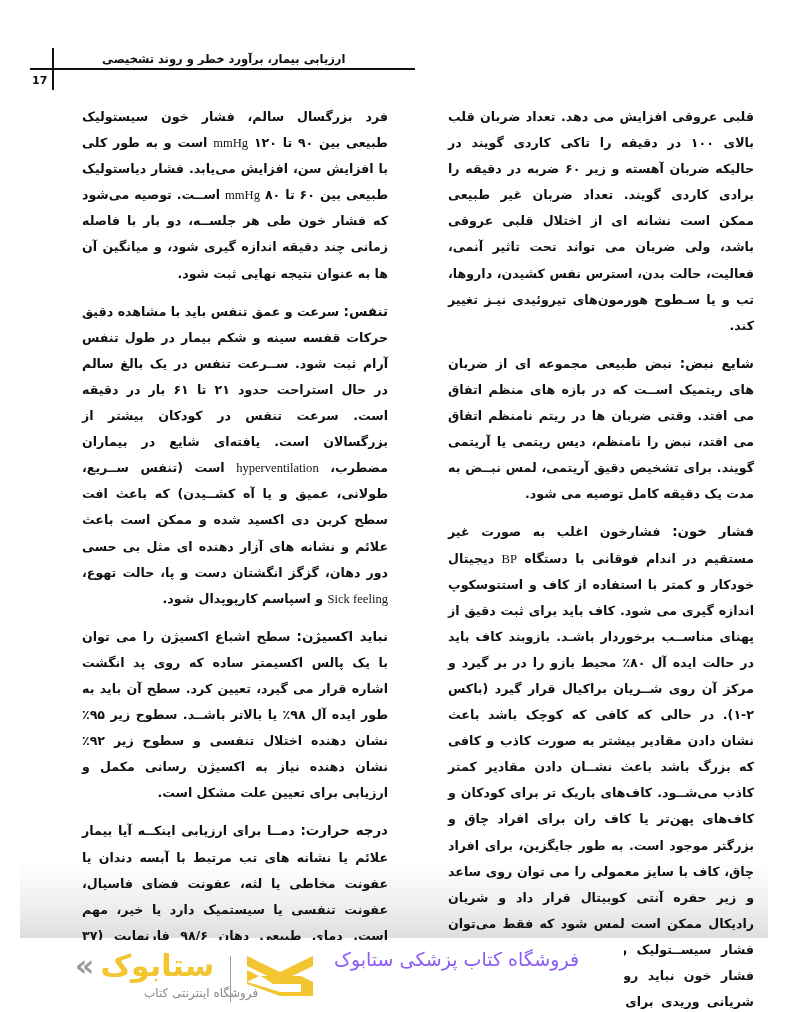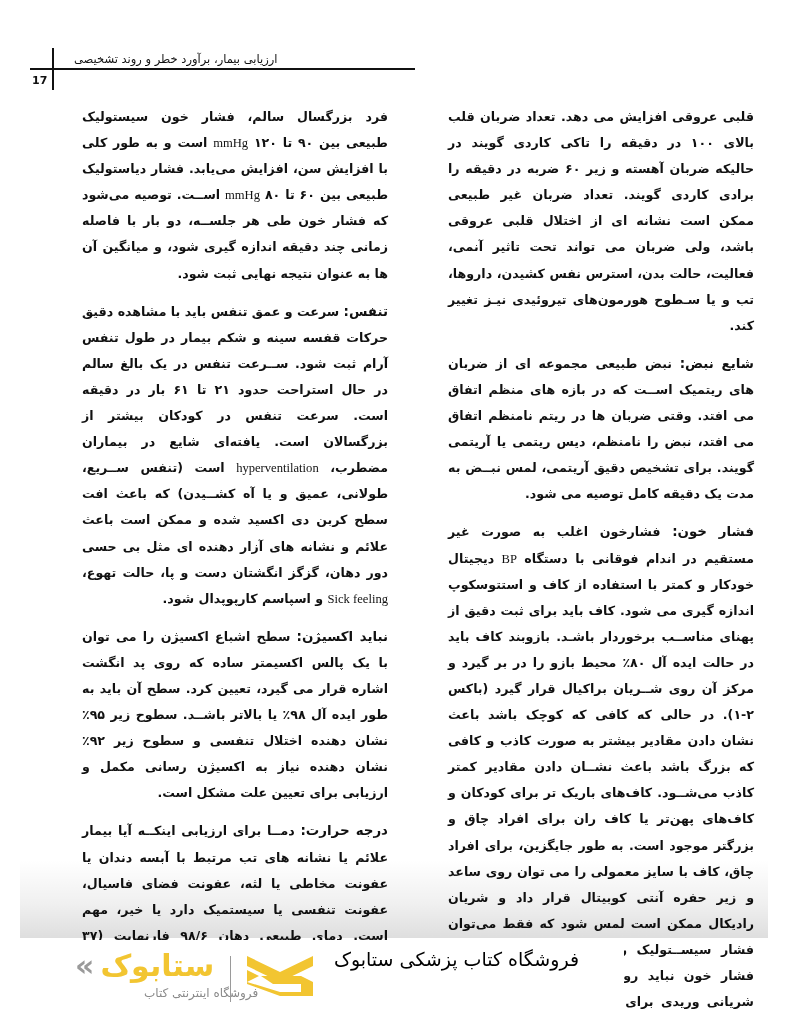--- a/index.html
+++ b/index.html
@@ -9,22 +9,22 @@
       font-family: "DejaVu Sans", "Liberation Sans", sans-serif;
       color: #111111;
     }
     .page-header {
       position: absolute;
       left: 30px; top: 48px; width: 385px; height: 50px;
       direction: rtl;
     }
     .header-title {
       position: absolute;
-      left: 44px; top: 4px;
-      font-size: 11.5px; font-weight: normal;
+      left: 72px; top: 4px;
+      font-size: 11.5px; font-weight: bold;
       white-space: nowrap;
       direction: rtl;
     }
     .header-rule {
       position: absolute;
       left: 0; top: 20px; width: 385px; height: 2px;
       background: #111111;
     }
     .header-vline {
       position: absolute;
@@ -81,21 +81,21 @@
       direction: ltr;
     }
     .logo-word .arrows { color: #9a9a9a; letter-spacing: -6px; }
     .logo-word .brand { color: #f2c531; margin-left: 6px; }
     .logo-tagline {
       position: absolute; left: 40px; top: 38px;
       font-size: 12px; color: #8a8a8a; direction: rtl; white-space: nowrap; margin-left: 44px;
     }
     .store-name {
       position: absolute; right: 45px; top: 8px;
-      font-size: 19px; color: #000000; direction: rtl; white-space: nowrap;
+      font-size: 19px; color: #8b5cf6; direction: rtl; white-space: nowrap;
     }
     .store-url {
       position: absolute; right: 45px; top: 38px;
       font-size: 16px; letter-spacing: 6px; color: #1a1a1a;
       direction: ltr; white-space: nowrap;
       font-family: "DejaVu Sans", sans-serif;
       margin-top: 32px;
     }
     .store-url .hl { color: #f2c531; }
   </style>

